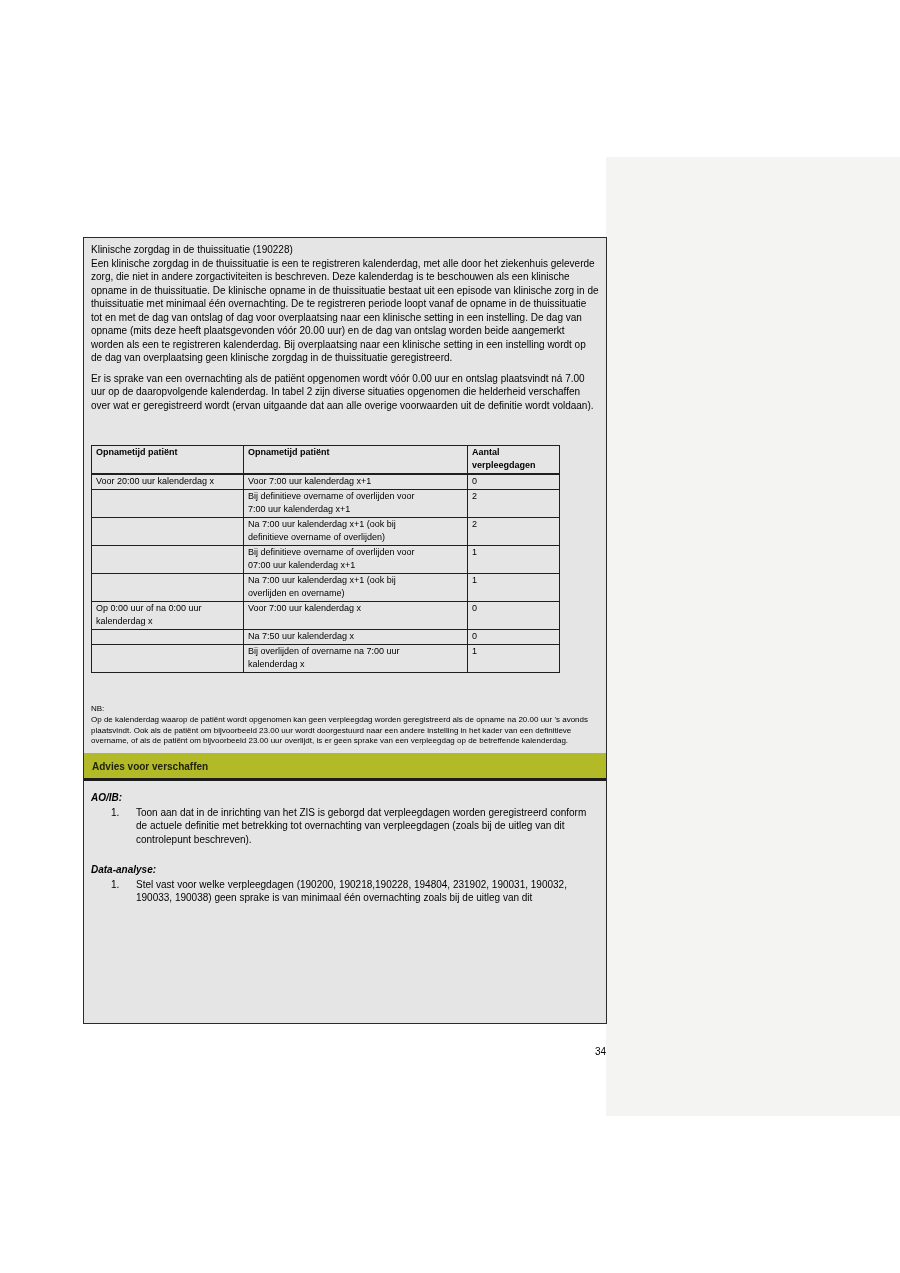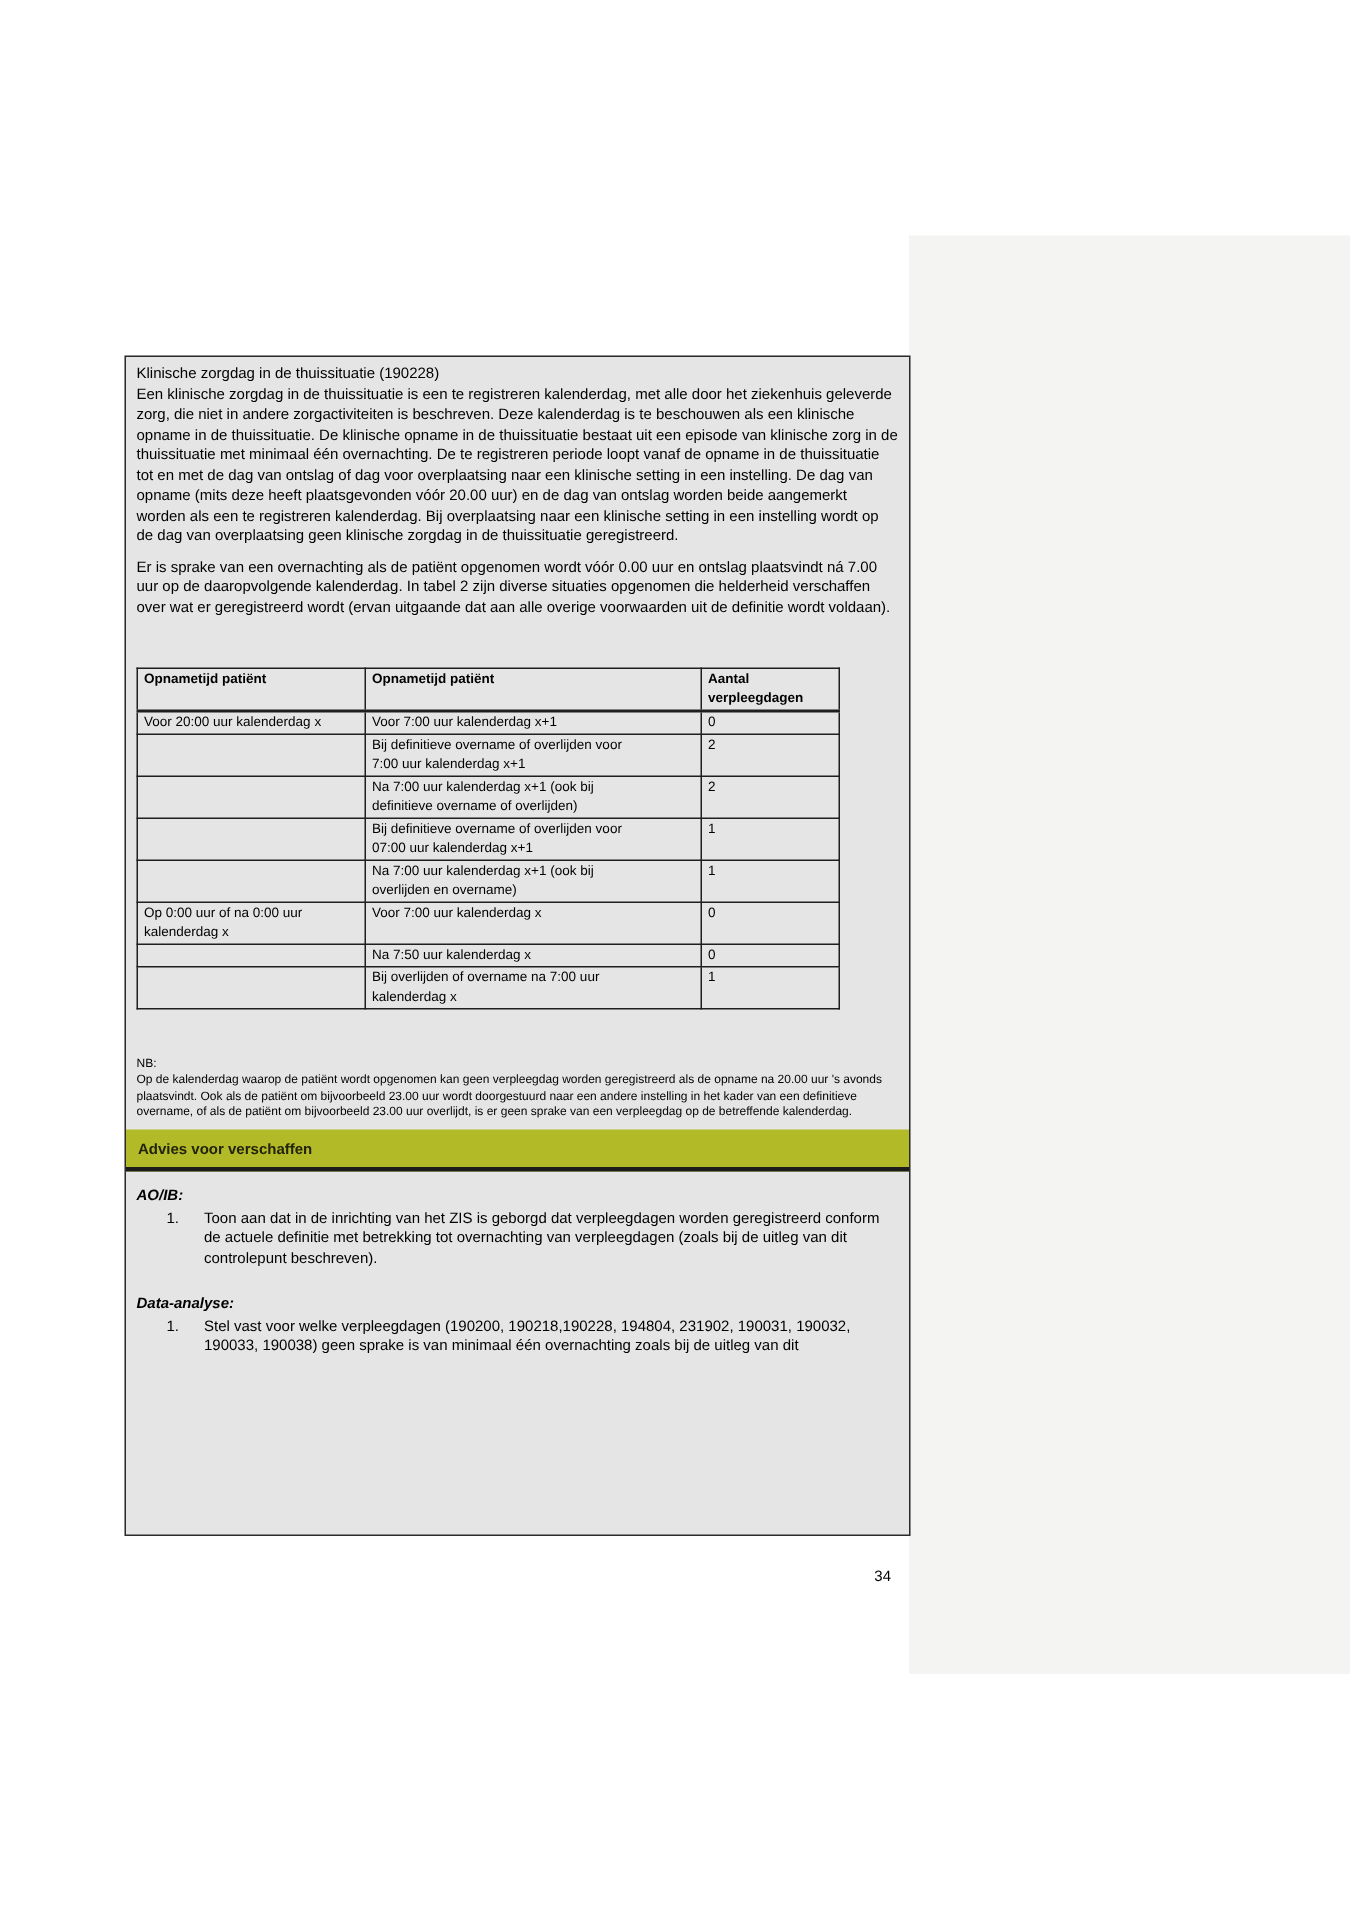--- a/index.html
+++ b/index.html
@@ -35,21 +35,21 @@
     margin-top:6px; background:#b3ba28; border-bottom:3px solid #1c1c1c;
     padding:8px 8px 6px 8px; font-weight:bold; font-size:10px; color:#22230a;
   }
   .aoib { padding:10px 7px 0 7px; font-size:10px; line-height:13.5px; }
   .section-heading { font-weight:bold;font-style:italic; }
   .sh2 { margin-top:17px; }
   .numbered-item { display:flex; margin-left:20px; margin-top:1px; }
   .numbered-item .num { width:25px; flex:0 0 25px; }
   .numbered-item .item-text { flex:1; }
   .page-number {
-    position:absolute; left:556px; top:1046px; width:38px; text-align:right;
+    position:absolute; left:568px; top:1046px; width:38px; text-align:right;
     font-size:10px; z-index:3;
   }
 </style>
 </head>
 <body>
 
 <div class="page">
 
   <div class="side-panel"></div>
 

